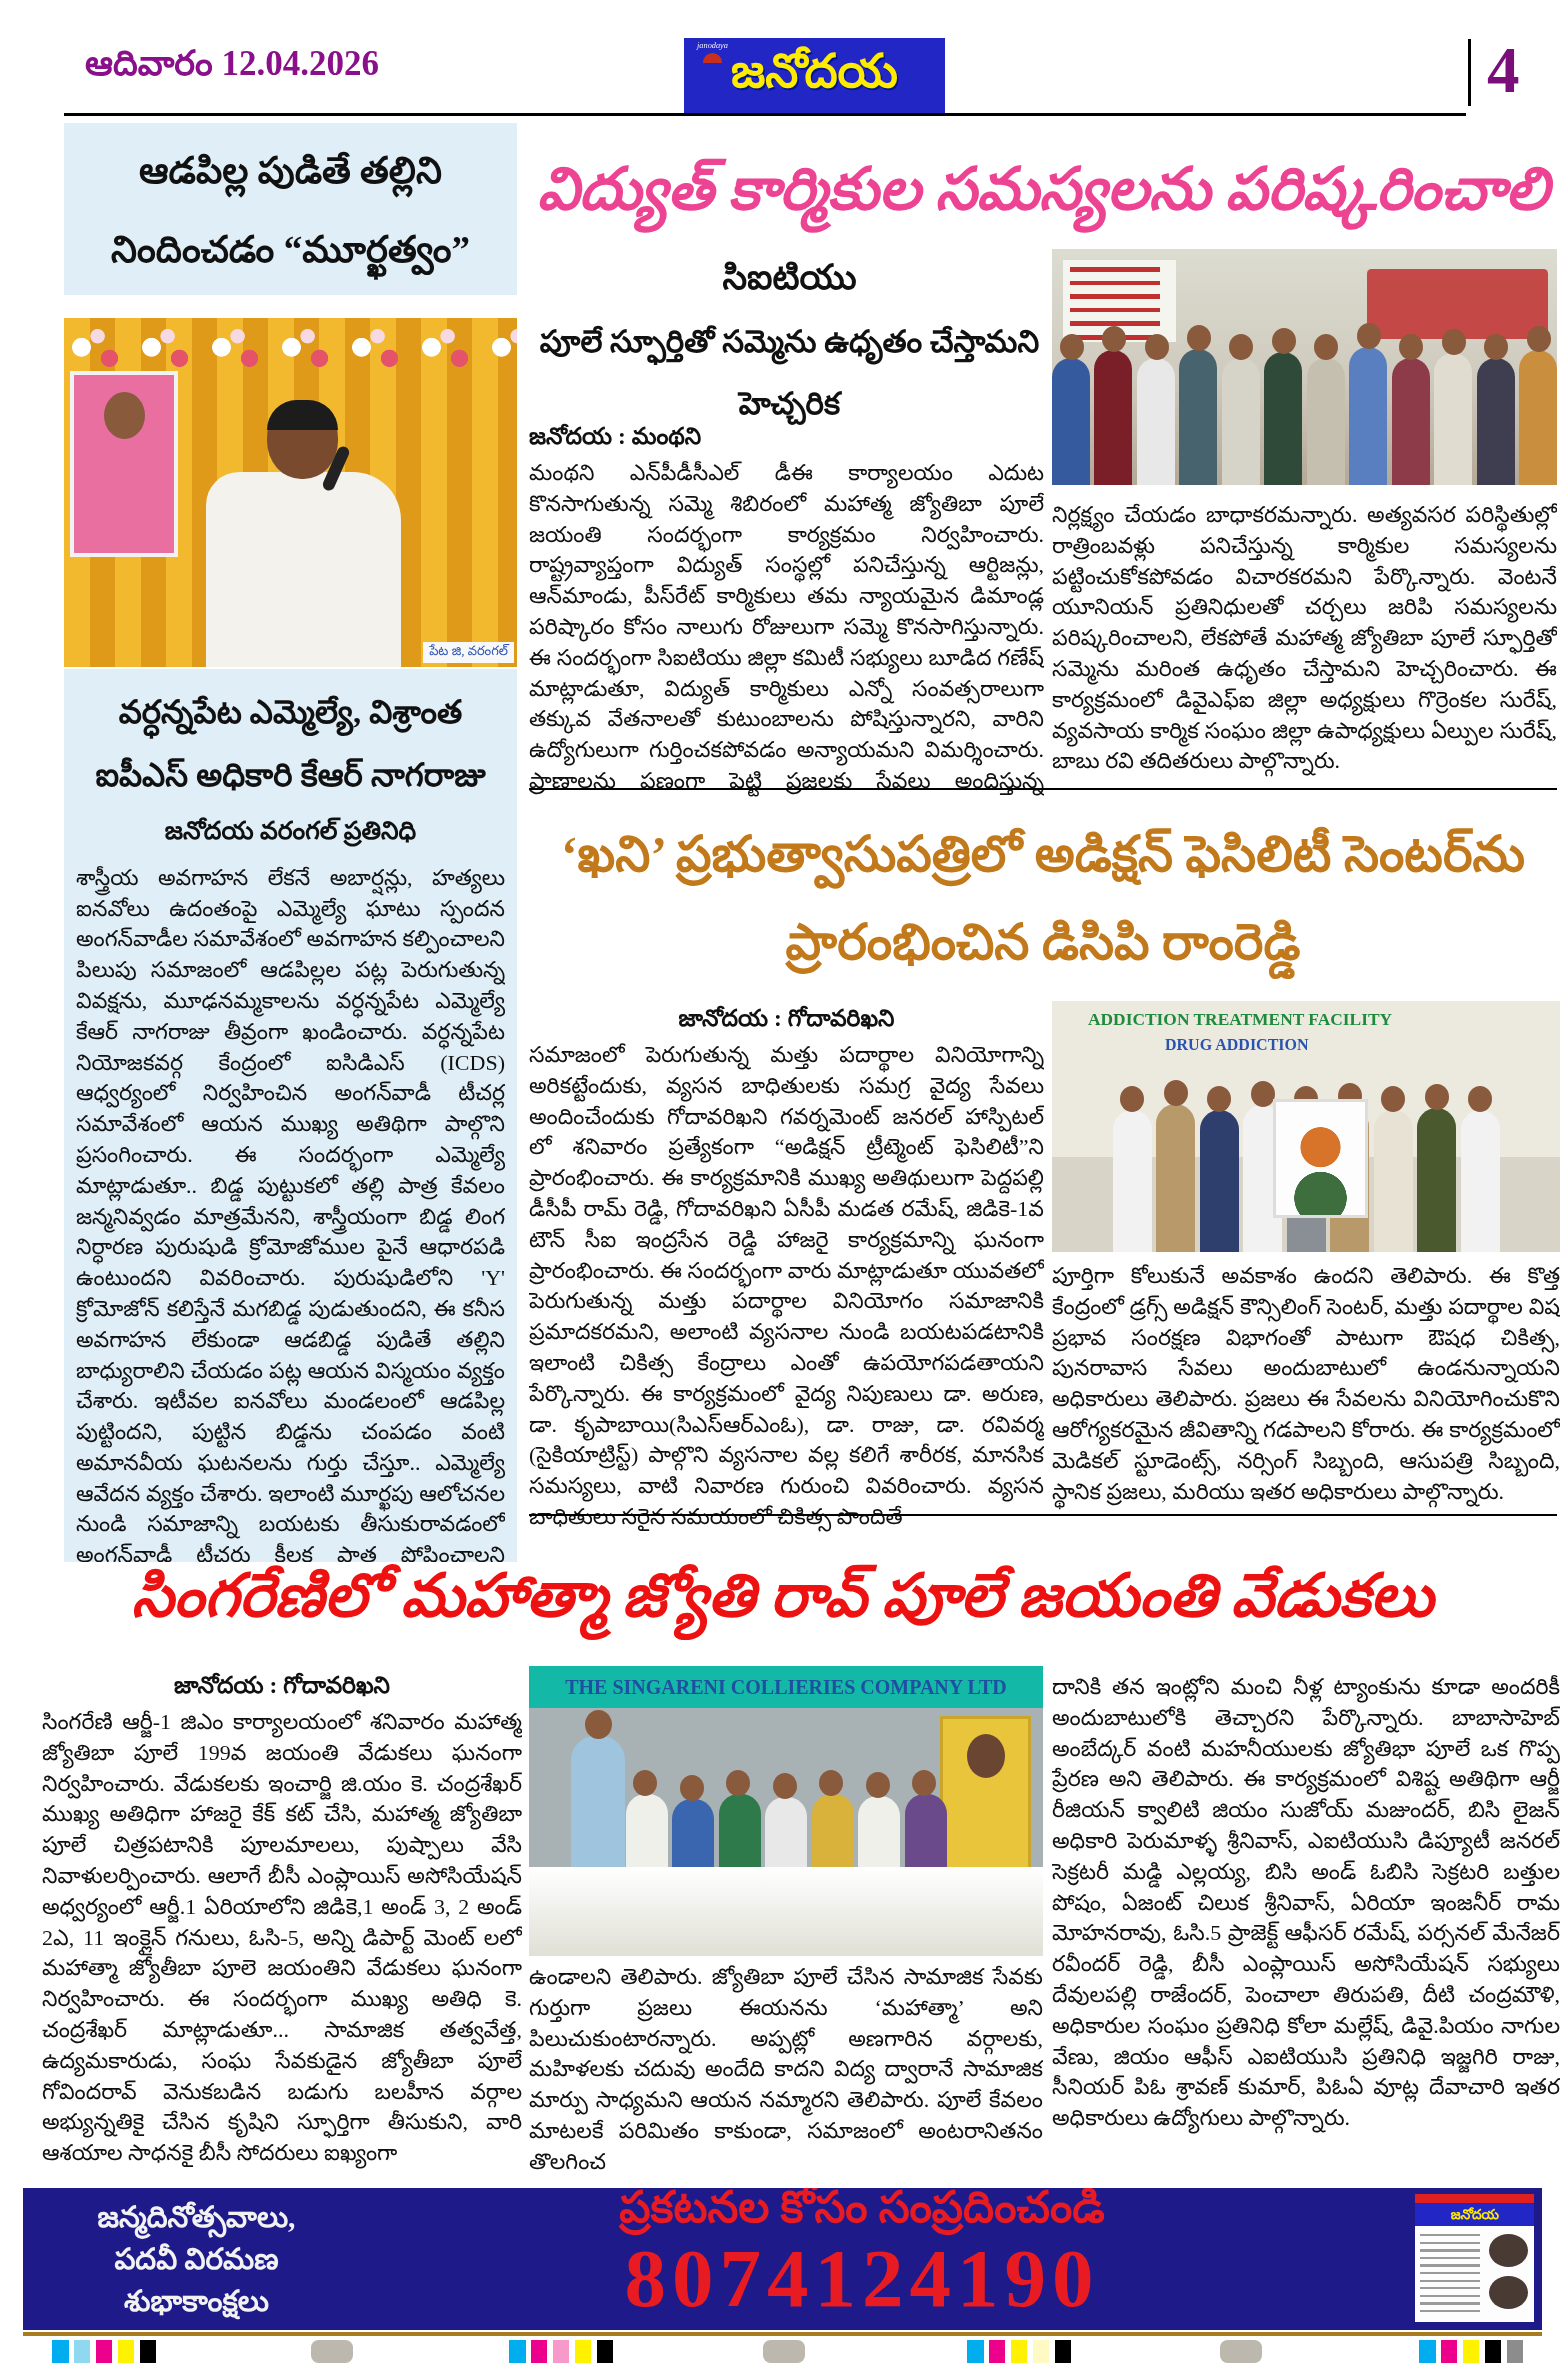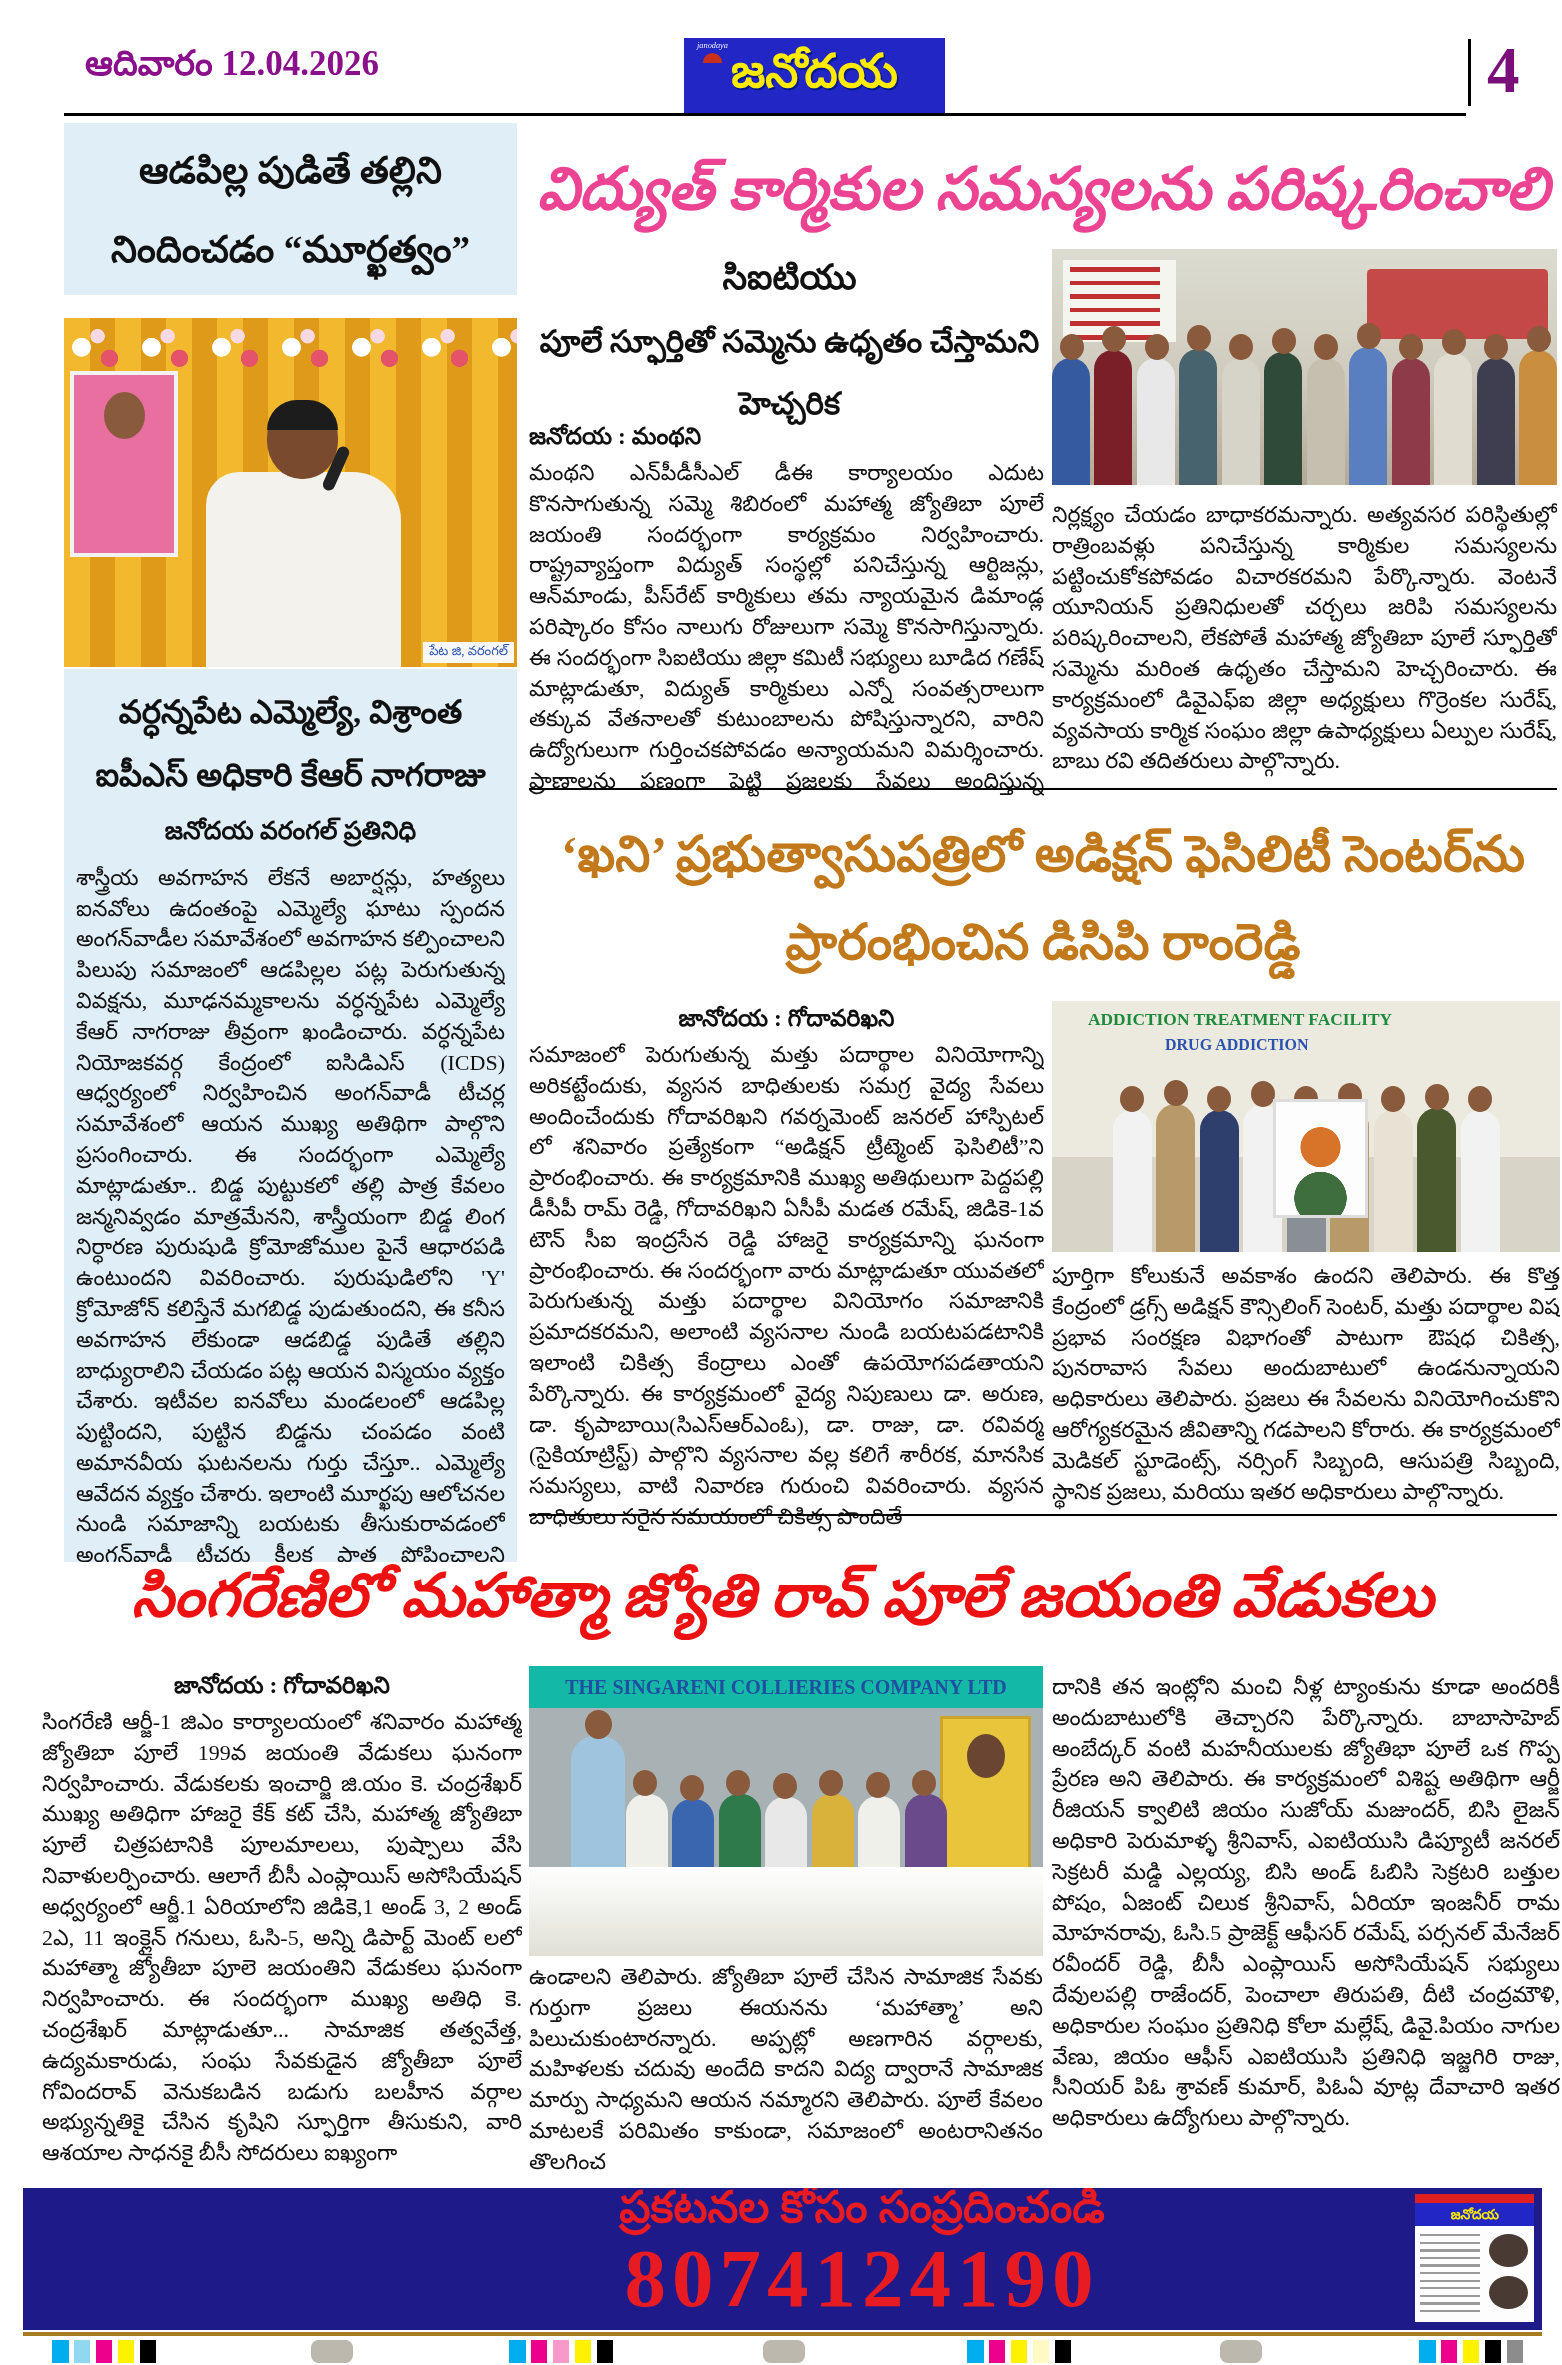--- a/index.html
+++ b/index.html
@@ -247,20 +247,25 @@
         <span style="background:#6a4a8a"></span>
       </div>
       <div class="p4-stand"></div>
       <div class="p4-table"></div>
     </div>
     <div class="a4-c2 bodytext">ఉండాలని తెలిపారు. జ్యోతిబా పూలే చేసిన సామాజిక సేవకు గుర్తుగా ప్రజలు ఈయనను ‘మహాత్మా’ అని పిలుచుకుంటారన్నారు. అప్పట్లో అణగారిన వర్గాలకు, మహిళలకు చదువు అందేది కాదని విద్య ద్వారానే సామాజిక మార్పు సాధ్యమని ఆయన నమ్మారని తెలిపారు. పూలే కేవలం మాటలకే పరిమితం కాకుండా, సమాజంలో అంటరానితనం తొలగించ</div>
     <div class="a4-c3 bodytext">దానికి తన ఇంట్లోని మంచి నీళ్ల ట్యాంకును కూడా అందరికీ అందుబాటులోకి తెచ్చారని పేర్కొన్నారు. బాబాసాహెబ్ అంబేద్కర్ వంటి మహనీయులకు జ్యోతిభా పూలే ఒక గొప్ప ప్రేరణ అని తెలిపారు. ఈ కార్యక్రమంలో విశిష్ట అతిథిగా ఆర్జీ రీజియన్ క్వాలిటి జియం సుజోయ్ మజుందర్, బిసి లైజన్ అధికారి పెరుమాళ్ళ శ్రీనివాస్, ఎఐటియుసి డిప్యూటీ జనరల్ సెక్రటరీ మడ్డి ఎల్లయ్య, బిసి అండ్ ఓబిసి సెక్రటరి బత్తుల పోషం, ఏజంట్ చిలుక శ్రీనివాస్, ఏరియా ఇంజనీర్ రామ మోహనరావు, ఓసి.5 ప్రాజెక్ట్ ఆఫీసర్ రమేష్, పర్సనల్ మేనేజర్ రవీందర్ రెడ్డి, బీసీ ఎంప్లాయిస్ అసోసియేషన్ సభ్యులు దేవులపల్లి రాజేందర్, పెంచాలా తిరుపతి, దీటి చంద్రమౌళి, అధికారుల సంఘం ప్రతినిధి కోలా మల్లేష్, డివై.పియం నాగుల వేణు, జియం ఆఫీస్ ఎఐటియుసి ప్రతినిధి ఇజ్జగిరి రాజు, సీనియర్ పిఓ శ్రావణ్ కుమార్, పిఓఏ వూట్ల దేవాచారి ఇతర అధికారులు ఉద్యోగులు పాల్గొన్నారు.</div>
   </section>
 
   <div class="ad">
+    <div class="ad-left">
+      <div>జన్మదినోత్సవాలు,</div>
+      <div>పదవీ విరమణ</div>
+      <div>శుభాకాంక్షలు</div>
+    </div>
     <div class="ad-contact">ప్రకటనల కోసం సంప్రదించండి</div>
     <div class="ad-phone">8074124190</div>
     <div class="mini">
       <div class="mini-red"></div>
       <div class="mini-mast">జనోదయ</div>
       <div class="mini-body">
         <div class="mini-lines"></div>
         <div class="mini-face" style="top:7.6px"></div>
         <div class="mini-face" style="top:50px"></div>
       </div>

